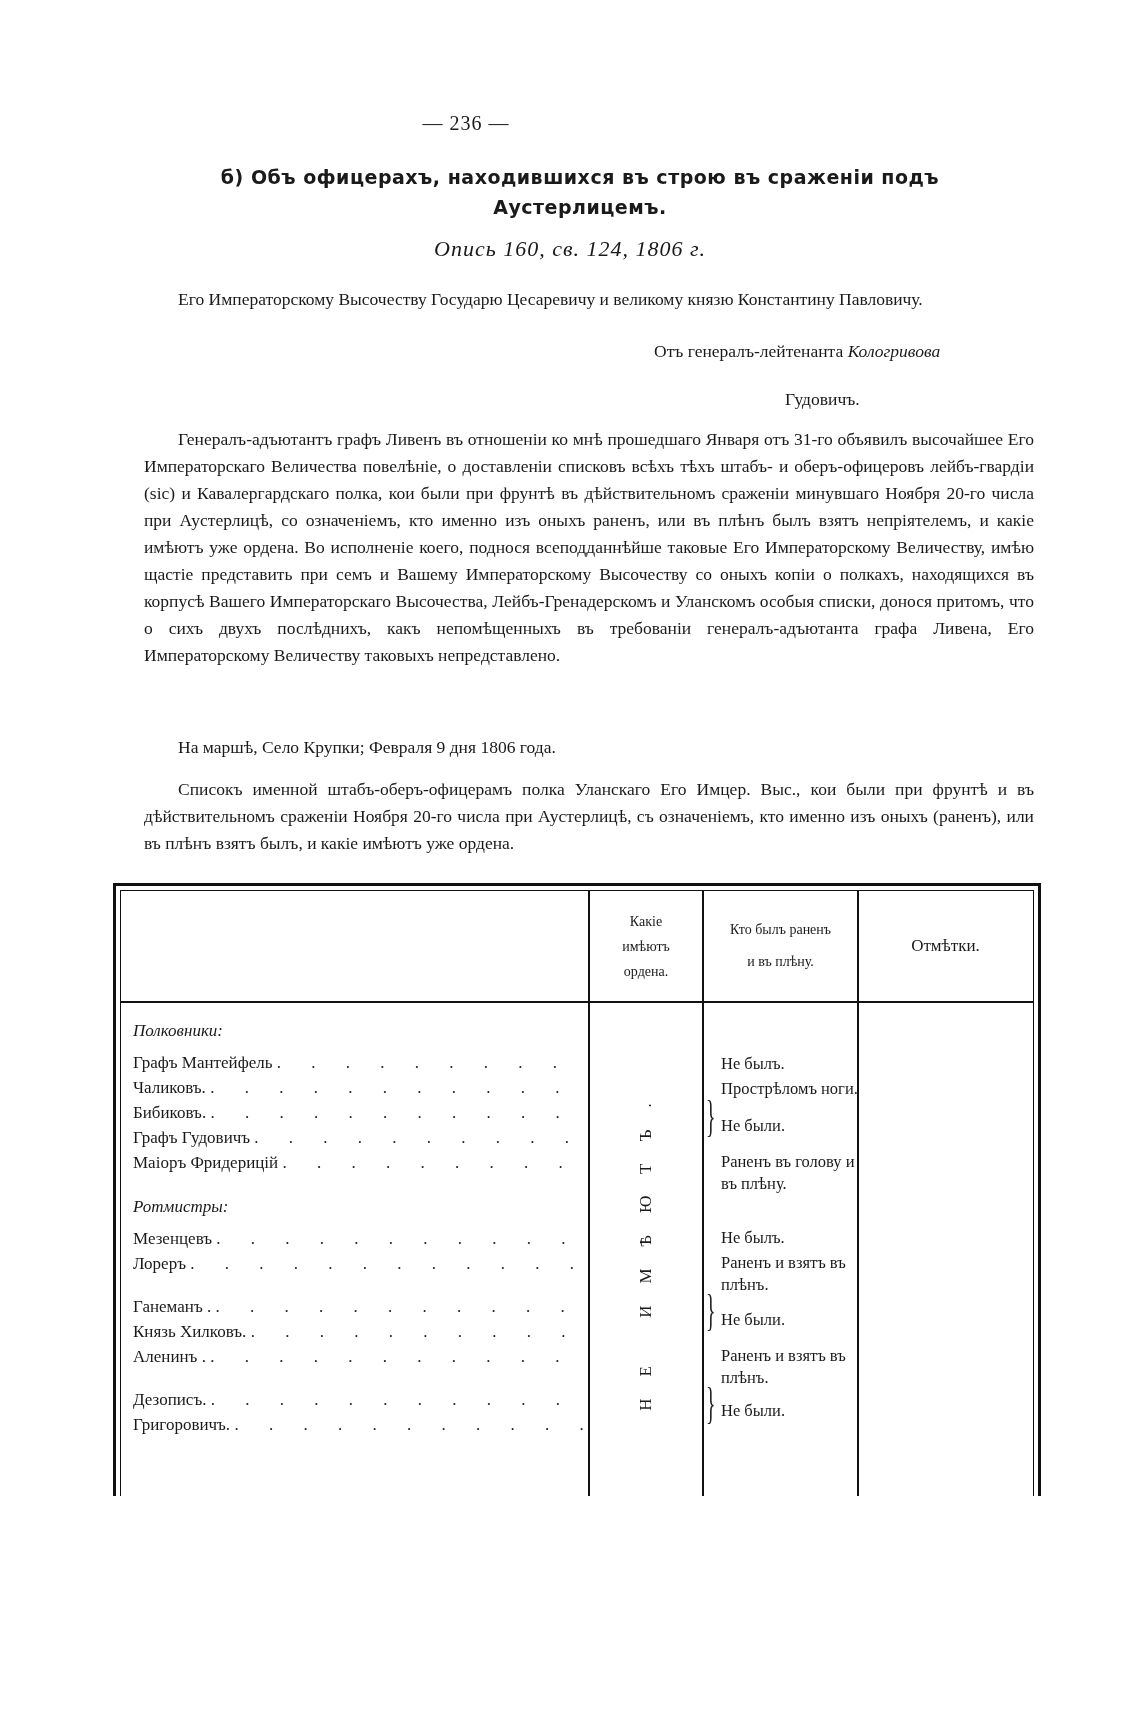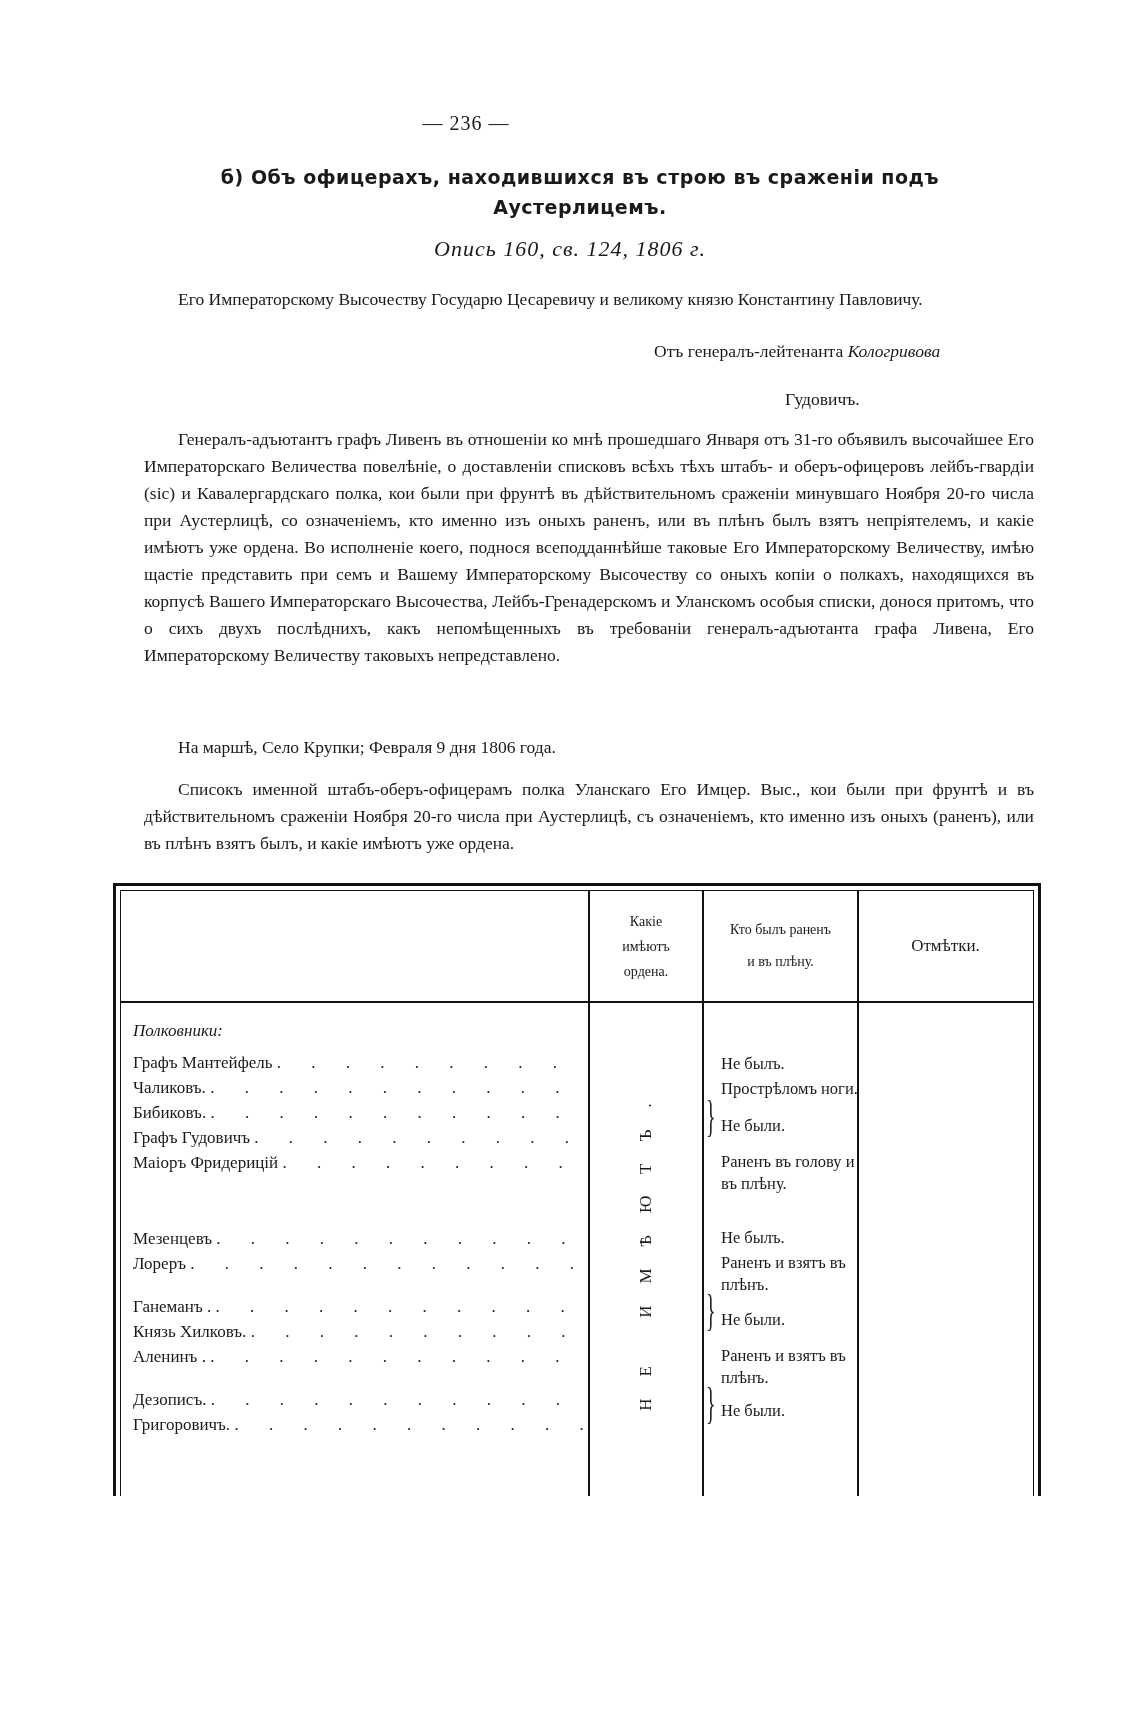--- a/index.html
+++ b/index.html
@@ -125,20 +125,21 @@
         <div>и въ плѣну.</div>
       </div>
     </div>
     <div class="hdr hdr-notes">Отмѣтки.</div>
 
     <div class="vertical-orders">
       <span>НЕ ИМѢЮТЪ.</span>
     </div>
 
     <div class="group-label" style="top:130px">Полковники:</div>
+    <div class="group-label" style="top:306px">Ротмистры:</div>
 
     <div class="name-row" style="top:159px"><span>Графъ Мантейфель</span> <span class="leader">. . . . . . . . . . . . . . .</span></div>
     <div class="name-row" style="top:184px"><span>Чаликовъ.</span> <span class="leader">. . . . . . . . . . . . . . .</span></div>
     <div class="name-row" style="top:209px"><span>Бибиковъ.</span> <span class="leader">. . . . . . . . . . . . . . .</span></div>
     <div class="name-row" style="top:234px"><span>Графъ Гудовичъ</span> <span class="leader">. . . . . . . . . . . . . . .</span></div>
     <div class="name-row" style="top:259px"><span>Маіоръ Фридерицій</span> <span class="leader">. . . . . . . . . . . . . . .</span></div>
     <div class="name-row" style="top:335px"><span>Мезенцевъ</span> <span class="leader">. . . . . . . . . . . . . . .</span></div>
     <div class="name-row" style="top:360px"><span>Лореръ</span> <span class="leader">. . . . . . . . . . . . . . .</span></div>
     <div class="name-row" style="top:403px"><span>Ганеманъ .</span> <span class="leader">. . . . . . . . . . . . . . .</span></div>
     <div class="name-row" style="top:428px"><span>Князь Хилковъ.</span> <span class="leader">. . . . . . . . . . . . . . .</span></div>

